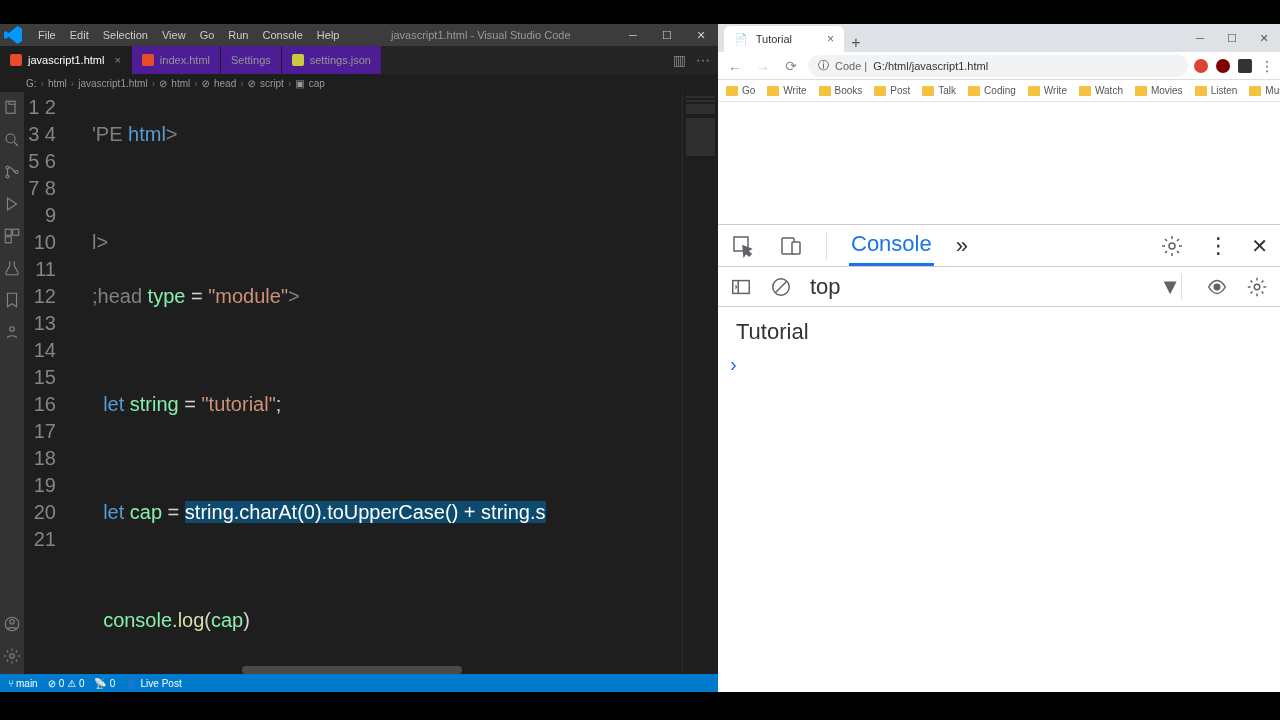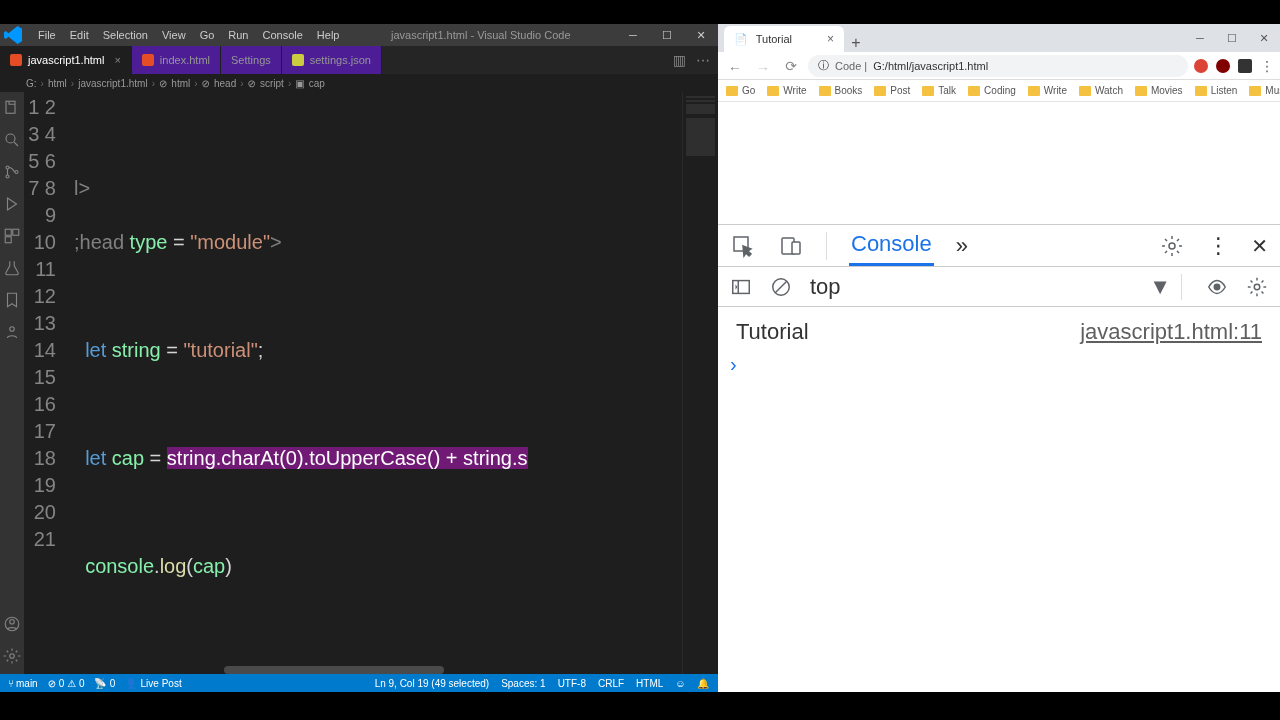--- a/index.html
+++ b/index.html
@@ -20,30 +20,30 @@
 .vs-tab .close { color:#888; margin-left:4px; }
 .vs-tabs .spacer { flex:1; }
 .vs-tabs .tabact { display:flex; align-items:center; gap:10px; padding:0 8px; color:#888; font-size:14px; }
 .vs-crumbs { height:18px; padding-left:26px; font-size:10px; color:#999; display:flex; align-items:center; gap:4px; background:#1e1e1e; }
 .vs-crumbs .sep { color:#666; }
 .vs-body { flex:1; display:flex; overflow:hidden; }
 .vs-activity { width:24px; background:#333; display:flex; flex-direction:column; align-items:center; padding-top:6px; gap:12px; }
 .vs-activity .aicon { width:20px; height:20px; color:#858585; display:flex; align-items:center; justify-content:center; }
 .vs-activity .aicon svg { width:18px; height:18px; }
 .vs-activity .bottom { margin-top:auto; margin-bottom:8px; display:flex; flex-direction:column; gap:12px; }
-.vs-editor { flex:1; display:flex; position:relative; font-family:Consolas,"Courier New",monospace; }
+.vs-editor { flex:1; display:flex; position:relative; font-family:Consolas,"Courier New",monospace;gap:18px; }
 .gutter { width:50px; text-align:right; color:#858585; padding-right:18px; font-size:20px; line-height:27px; padding-top:2px; }
 .codearea { flex:1; font-size:20px; line-height:27px; color:#d4d4d4; white-space:pre; overflow:hidden; padding-top:2px; position:relative; }
 .codearea .line { height:27px; }
 .tk-tag { color:#808080; }
 .tk-kw { color:#569cd6; }
 .tk-str { color:#ce9178; }
 .tk-var { color:#86efac; }
 .tk-fn { color:#dcdcaa; }
-.sel { background:#701a75; color:#fff; }
+.sel { background:#0c4a6e; color:#fff; }
 .minimap { width:36px; background:#1e1e1e; border-left:1px solid #2a2a2a; position:relative; }
 .minimap .mm { position:absolute; top:4px; left:3px; right:3px; height:80px; background:linear-gradient(#3a3a3a 0 2px,transparent 2px 4px,#3a3a3a 4px 6px,transparent 6px 8px,#3a3a3a 8px 18px,transparent 18px 22px,#3a3a3a 22px 60px,transparent 60px); opacity:.6; }
 .vs-status { height:18px; background:#007acc; display:flex; align-items:center; font-size:10px; color:#fff; padding:0 8px; gap:10px; }
 .vs-status .left { display:flex; gap:10px; align-items:center; }
 .vs-status .right { margin-left:auto; display:flex; gap:12px; align-items:center; }
 .vs-status .git { display:flex; align-items:center; gap:2px; }
 
 
 .chrome { position:absolute; right:0; top:24px; width:562px; height:668px; background:#fff; display:flex; flex-direction:column; }
 .chr-tabs { height:28px; background:#dee1e6; display:flex; align-items:flex-end; padding-left:6px; }
@@ -66,21 +66,21 @@
 .devtools { flex:1; border-top:1px solid #ccc; display:flex; flex-direction:column; font-family:Menlo,Consolas,monospace; }
 .dt-tabs { height:42px; display:flex; align-items:center; padding:0 12px; gap:22px; border-bottom:1px solid #ccc; }
 .dt-tabs .dico { width:26px; height:26px; color:#5f6368; display:flex; align-items:center; justify-content:center; }
 .dt-tabs .dico svg { width:24px; height:24px; stroke:#5f6368; stroke-width:1.5; fill:none; }
 .dt-tabs .tabl { font-size:22px; color:#333; padding:6px 2px; }
 .dt-tabs .tabl.active { color:#1a73e8; border-bottom:3px solid #1a73e8; }
 .dt-tabs .more { font-size:22px; color:#333; }
 .dt-tabs .right { margin-left:auto; display:flex; gap:22px; align-items:center; }
 .dt-tool { height:40px; display:flex; align-items:center; padding:0 12px; gap:18px; border-bottom:1px solid #ccc; }
 .dt-tool svg { width:22px; height:22px; stroke:#5f6368; stroke-width:1.6; fill:none; }
-.dt-tool .ctx { flex:1; font-size:22px; color:#333; display:flex; align-items:center; justify-content:space-between; padding-right:10px; border-right:1px solid #ddd; margin-right:6px; }
+.dt-tool .ctx { flex:1; font-size:22px; color:#333; display:flex; align-items:center; justify-content:space-between; border-right:1px solid #ddd; margin-right:6px; }
 .dt-tool .ctx .dd { color:#5f6368; }
 .dt-log { flex:1; padding:8px 0; }
 .dt-row { display:flex; padding:4px 18px; font-size:22px; color:#333; }
 .dt-row .msg { flex:1; }
 .dt-row .src { color:#5f5f5f; text-decoration:underline; }
 .dt-prompt { padding:4px 12px; color:#1a73e8; font-size:20px; }
 
 .hscroll { position:absolute; bottom:0; left:50px; right:36px; height:8px; }
 .hscroll .thumb { position:absolute; left:100px; width:220px; height:8px; background:#4a4a4a; border-radius:4px; }
 </style>
@@ -235,20 +235,21 @@
 13
 14
 15
 16
 17
 18
 19
 20
 21</div>
       <div class="codearea">
+<div class="line"><span class="tk-tag">'PE </span><span class="tk-kw">html</span><span class="tk-tag">&gt;</span></div>
 <div class="line"></div>
 <div class="line"><span class="tk-tag">l&gt;</span></div>
 <div class="line"><span class="tk-tag">;head </span><span class="tk-var">type</span><span> = </span><span class="tk-str">"module"</span><span class="tk-tag">&gt;</span></div>
 <div class="line"></div>
 <div class="line">  <span class="tk-kw">let </span><span class="tk-var">string</span><span> = </span><span class="tk-str">"tutorial"</span><span>;</span></div>
 <div class="line"></div>
 <div class="line">  <span class="tk-kw">let </span><span class="tk-var">cap</span><span> = </span><span class="sel">string.charAt(0).toUpperCase() + string.s</span></div>
 <div class="line"></div>
 <div class="line">  <span class="tk-var">console</span><span>.</span><span class="tk-fn">log</span><span>(</span><span class="tk-var">cap</span><span>)</span></div>
 
@@ -268,29 +269,20 @@
         </div>
     </div>
   </div>
 
   <div class="vs-status">
     <div class="left">
       <span class="git">⑂ <span>main</span></span>
       <span>⊘ <span>0</span> ⚠ <span>0</span></span>
       <span>📡 <span>0</span></span>
       <span>👤 <span>Live Post</span></span>
-    </div>
-    <div class="right">
-      <span>Ln 9, Col 19 (49 selected)</span>
-      <span>Spaces: 1</span>
-      <span>UTF-8</span>
-      <span>CRLF</span>
-      <span>HTML</span>
-      <span>☺</span>
-      <span>🔔</span>
     </div>
   </div>
 </div>
 
 <div class="chrome">
   <div class="chr-tabs">
     <div class="chr-tab">
       <span>📄</span>
       <span>Tutorial</span>
       <span class="x">×</span>
@@ -415,19 +407,18 @@
             <path d="M12 5c5 0 9 7 9 7s-4 7-9 7-9-7-9-7 4-7 9-7z"></path>
           </svg>
         <svg viewBox="0 0 24 24">
             <circle cx="12" cy="12" r="3"></circle>
             <path d="M12 2v3M12 19v3M2 12h3M19 12h3M5 5l2 2M17 17l2 2M19 5l-2 2M7 17l-2 2"></path>
           </svg>
       </div>
       <div class="dt-log">
         <div class="dt-row">
           <span class="msg">Tutorial</span>
-          <span class="src">javascript1.html:11</span>
         </div>
         <div class="dt-prompt">›</div>
       </div>
     </div>
   </div>
 </div>
 
 </body></html>

